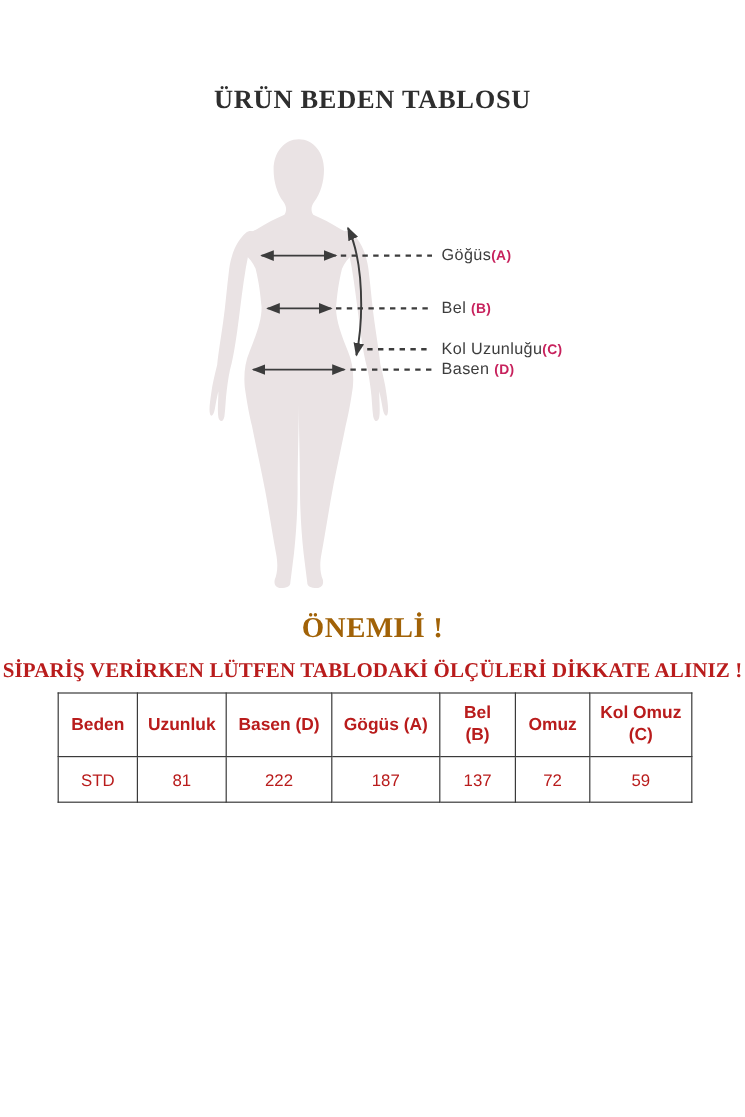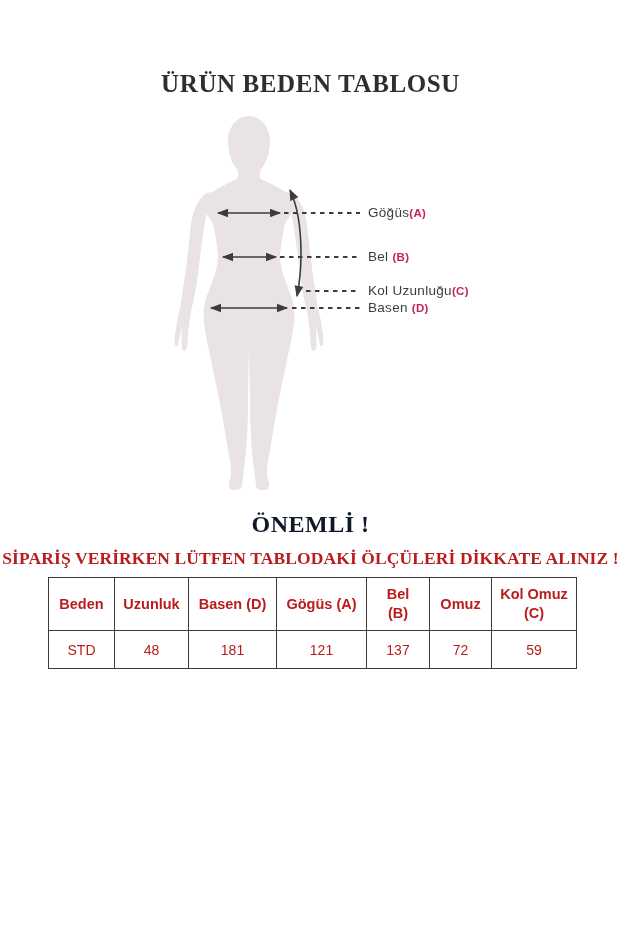--- a/index.html
+++ b/index.html
@@ -12,21 +12,21 @@
     font-family: "Liberation Sans", sans-serif;
   }
   .page-title {
     position: absolute;
     top: 70px;
     left: 0;
     width: 100%;
     margin: 0;
     text-align: center;
     font-family: "Liberation Serif", serif;
-    font-size: 25px;
+    font-size: 22px;
     font-weight: 600;
     letter-spacing: 0.6px;
     color: #2e2e2e;
   }
   .figure-area {
     position: absolute;
     top: 0; left: 0;
     width: 621px; height: 931px;
     pointer-events: none;
   }
@@ -47,21 +47,21 @@
   }
   .notice-heading {
     position: absolute;
     top: 511px;
     left: 0;
     width: 100%;
     text-align: center;
     font-family: "Liberation Serif", serif;
     font-size: 24px;
     font-weight: 700;
-    color: #0f172a;
+    color: #a16207;
     letter-spacing: 0.5px;
   }
   .notice-warning {
     position: absolute;
     top: 548px;
     left: 0;
     width: 100%;
     text-align: center;
     font-family: "Liberation Serif", serif;
     font-size: 17.5px;
@@ -235,23 +235,23 @@
         <th>Bel
 (B)</th>
         <th>Omuz</th>
         <th>Kol Omuz
 (C)</th>
       </tr>
     </thead>
     <tbody>
       <tr>
         <td>STD</td>
-        <td>48</td>
-        <td>181</td>
-        <td>121</td>
+        <td>81</td>
+        <td>222</td>
+        <td>187</td>
         <td>137</td>
         <td>72</td>
         <td>59</td>
       </tr>
     </tbody>
   </table>
 
 </div>
 
 </body></html>

